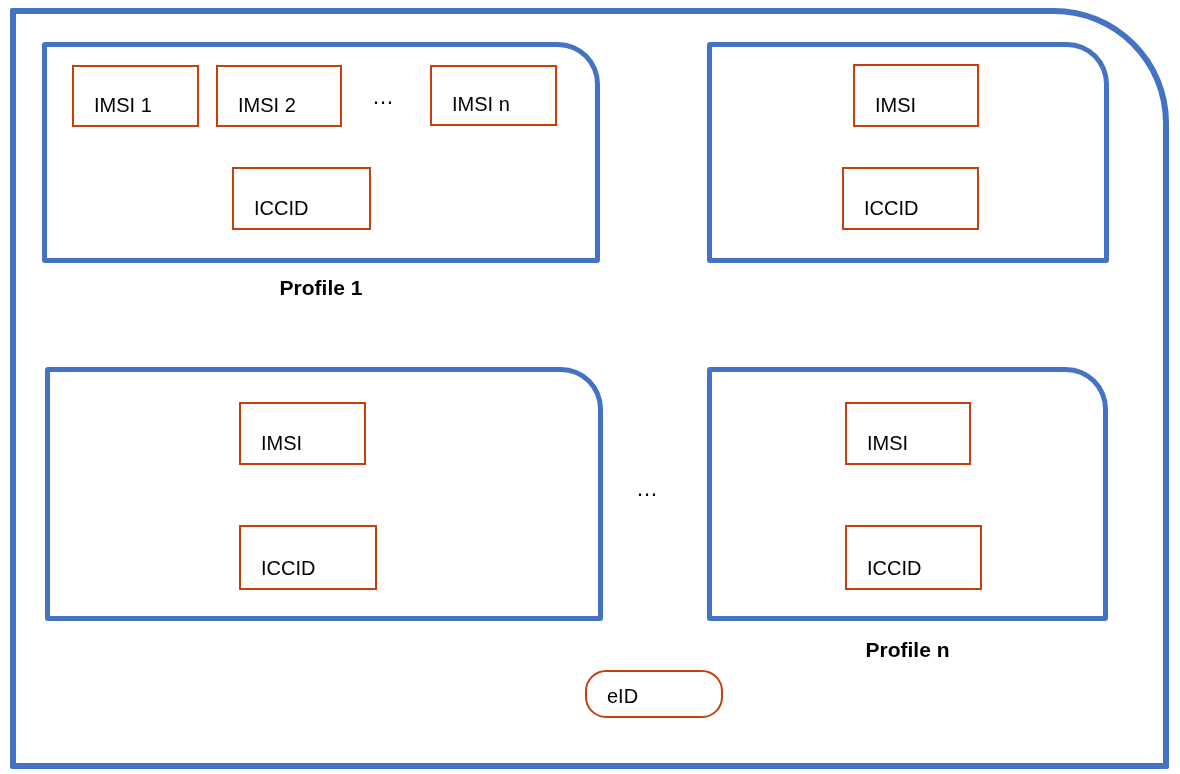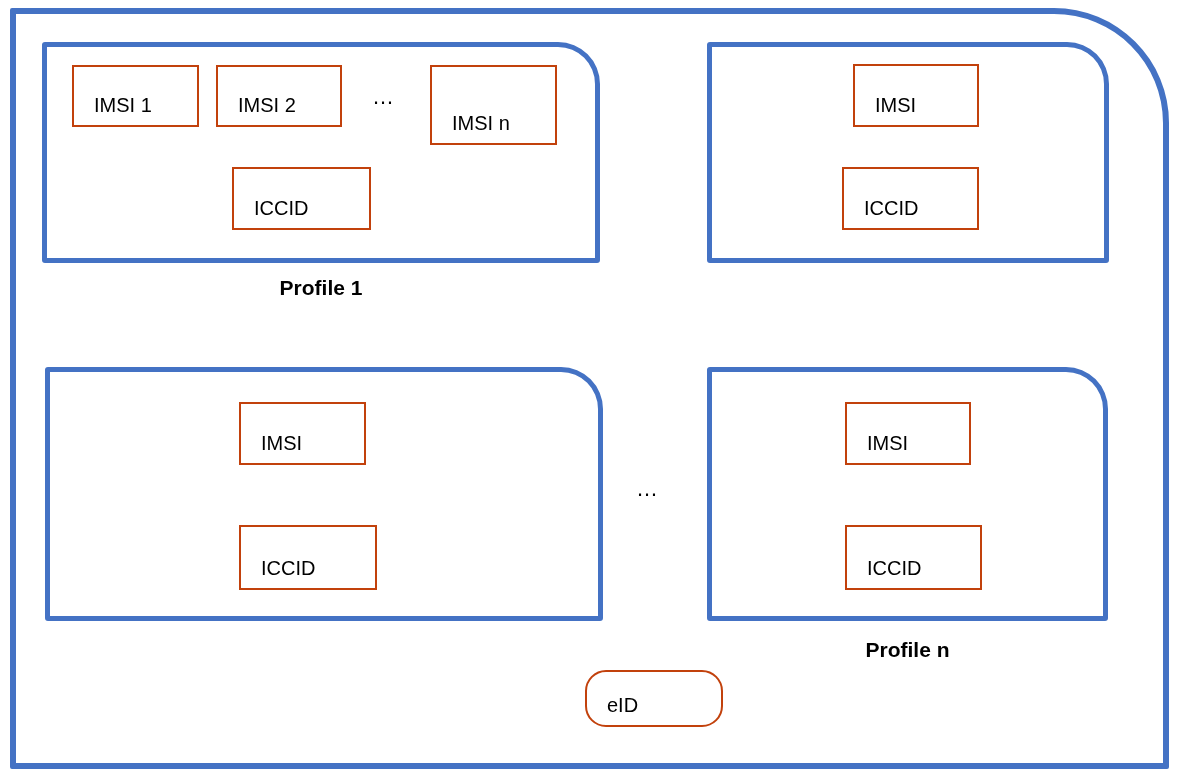--- a/index.html
+++ b/index.html
@@ -39,29 +39,29 @@
     background: #ffffff;
     display: flex;
     align-items: flex-end;
     padding: 0 4px 9px 20px;
     font-size: 20px;
     line-height: 1.1;
     white-space: nowrap;
   }
   .b-imsi1   { left: 72px;  top: 65px;  width: 127px; height: 62px; }
   .b-imsi2   { left: 216px; top: 65px;  width: 126px; height: 62px; }
-  .b-imsin   { left: 430px; top: 65px;  width: 127px; height: 80px; }
+  .b-imsin   { left: 430px; top: 65px;  width: 127px; height: 61px; }
   .b-iccid1  { left: 232px; top: 167px; width: 139px; height: 63px; }
   .b-imsi-p2 { left: 853px; top: 64px;  width: 126px; height: 63px; }
   .b-iccid-p2{ left: 842px; top: 167px; width: 137px; height: 63px; }
   .b-imsi-p3 { left: 239px; top: 402px; width: 127px; height: 63px; }
   .b-iccid-p3{ left: 239px; top: 525px; width: 138px; height: 65px; }
   .b-imsi-pn { left: 845px; top: 402px; width: 126px; height: 63px; }
   .b-iccid-pn{ left: 845px; top: 525px; width: 137px; height: 65px; }
-  .b-eid     { left: 585px; top: 670px; width: 138px; height: 57px; border-radius: 21px; }
+  .b-eid     { left: 585px; top: 670px; width: 138px; height: 48px; border-radius: 21px; }
   
   .profile-label {
     position: absolute;
     font-size: 21px;
     text-align: center;
     font-weight: bold;
   }
   .lbl-p1 { left: 42px;  top: 276px; width: 558px; }
   .lbl-p2 { left: 707px; top: 276px; width: 402px; }
   .lbl-p3 { left: 45px;  top: 634px; width: 558px; }

